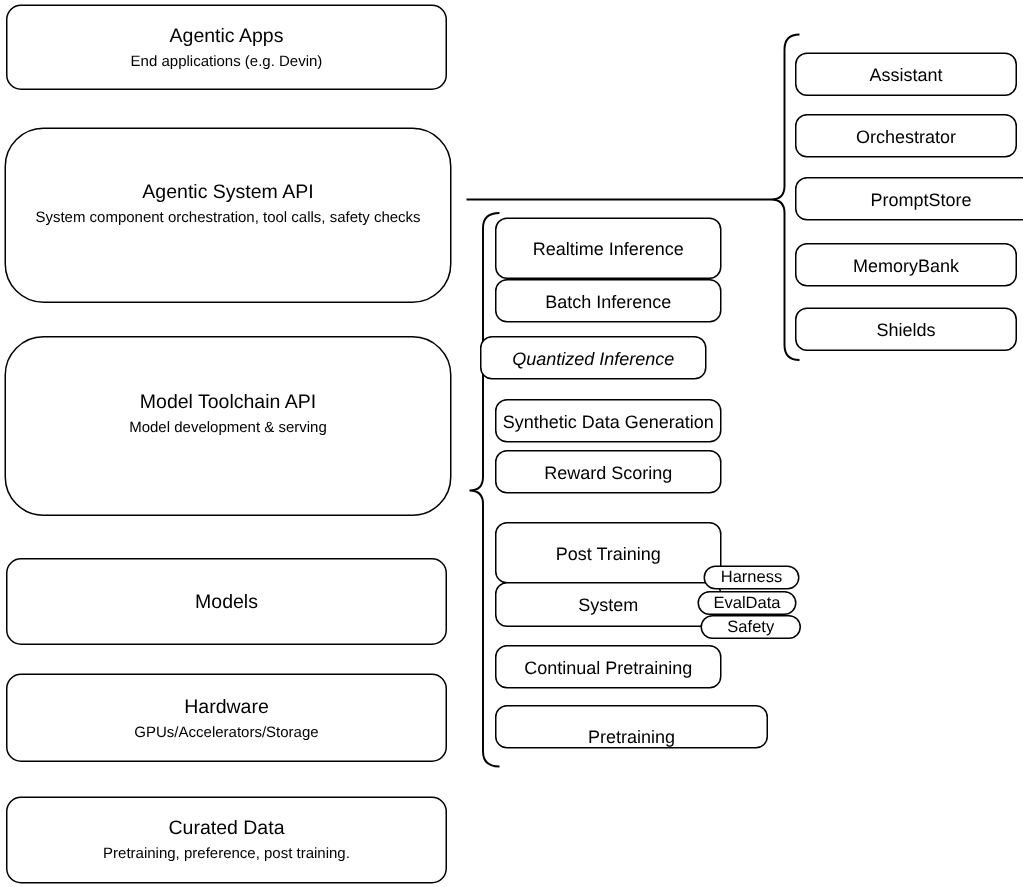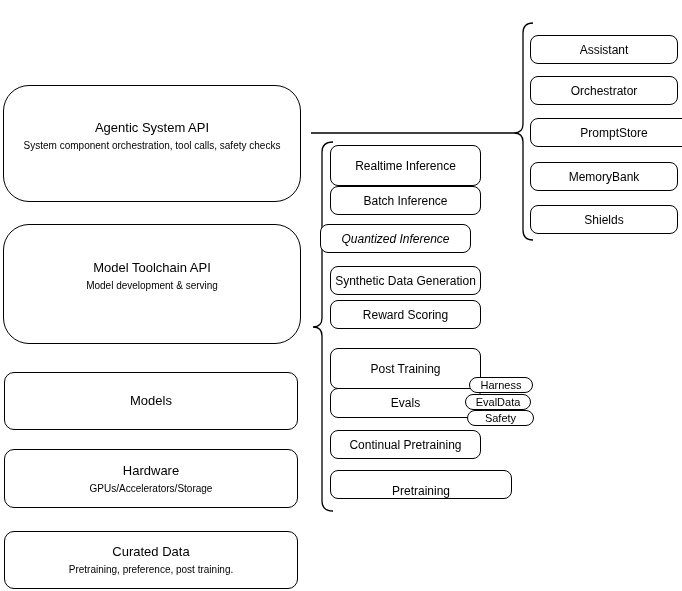--- a/index.html
+++ b/index.html
@@ -68,20 +68,24 @@
 <body>
 
 <div id="canvas">
 
   <svg id="wires" viewBox="0 0 682 591" xmlns="http://www.w3.org/2000/svg">
     <path d="M 311 133 L 514 133" fill="none" stroke="#000000" stroke-width="1.3"></path>
     <path d="M 533 23 Q 523 23 523 33 L 523 124 Q 523 133 514 133 Q 523 133 523 142 L 523 230 Q 523 240 533 240" fill="none" stroke="#000000" stroke-width="1.3"></path>
     <path d="M 333 142 Q 322 142 322 152 L 322 318 Q 322 327 313 327 Q 322 327 322 336 L 322 501 Q 322 511 333 511" fill="none" stroke="#000000" stroke-width="1.3"></path>
   </svg>
 
+  <div class="box small" style="left:4px; top:3px; width:294px; height:57px;">
+    <div class="title">Agentic Apps</div>
+    <div class="subtitle">End applications (e.g. Devin)</div>
+  </div>
 
   <div class="box big tall" style="left:3px; top:85px; width:298px; height:117px;">
     <div class="title">Agentic System API</div>
     <div class="subtitle">System component orchestration, tool calls, safety checks</div>
   </div>
 
   <div class="box big tall" style="left:3px; top:224px; width:298px; height:120px;">
     <div class="title">Model Toolchain API</div>
     <div class="subtitle">Model development &amp; serving</div>
   </div>
@@ -112,21 +116,21 @@
   <div class="box node" style="left:330px; top:266px; width:151px; height:29px;">
     <span>Synthetic Data Generation</span>
   </div>
   <div class="box node" style="left:330px; top:300px; width:151px; height:29px;">
     <span>Reward Scoring</span>
   </div>
   <div class="box node" style="left:330px; top:348px; width:151px; height:41px;">
     <span>Post Training</span>
   </div>
   <div class="box node" style="left:330px; top:388px; width:151px; height:30px;">
-    <span>Evals</span>
+    <span>System</span>
   </div>
   <div class="box node" style="left:330px; top:430px; width:151px; height:29px;">
     <span>Continual Pretraining</span>
   </div>
   <div class="box node" style="left:330px; top:470px; width:182px; height:29px;justify-content:flex-end;">
     <span>Pretraining</span>
   </div>
 
   <div class="pill" style="left:469px; top:377px; width:64px; height:16px;">
     <span>Harness</span>

